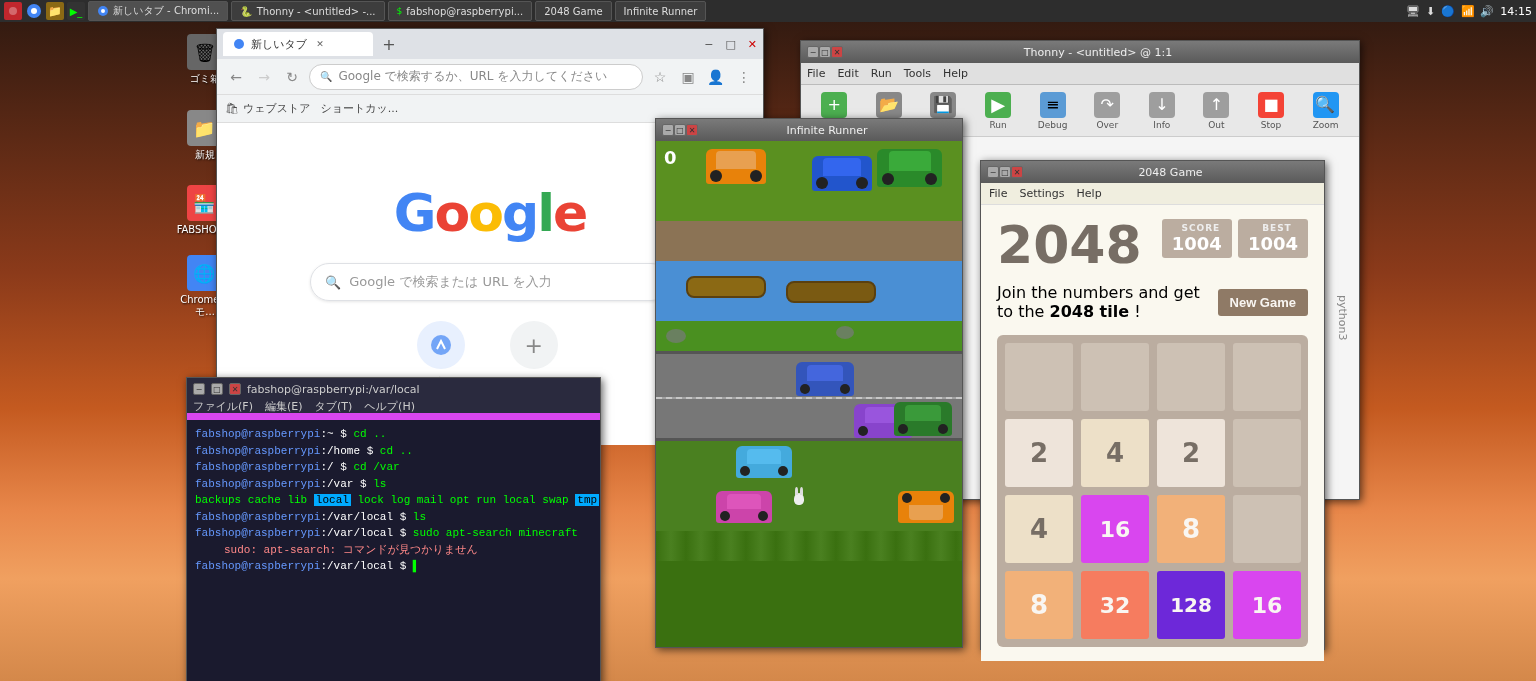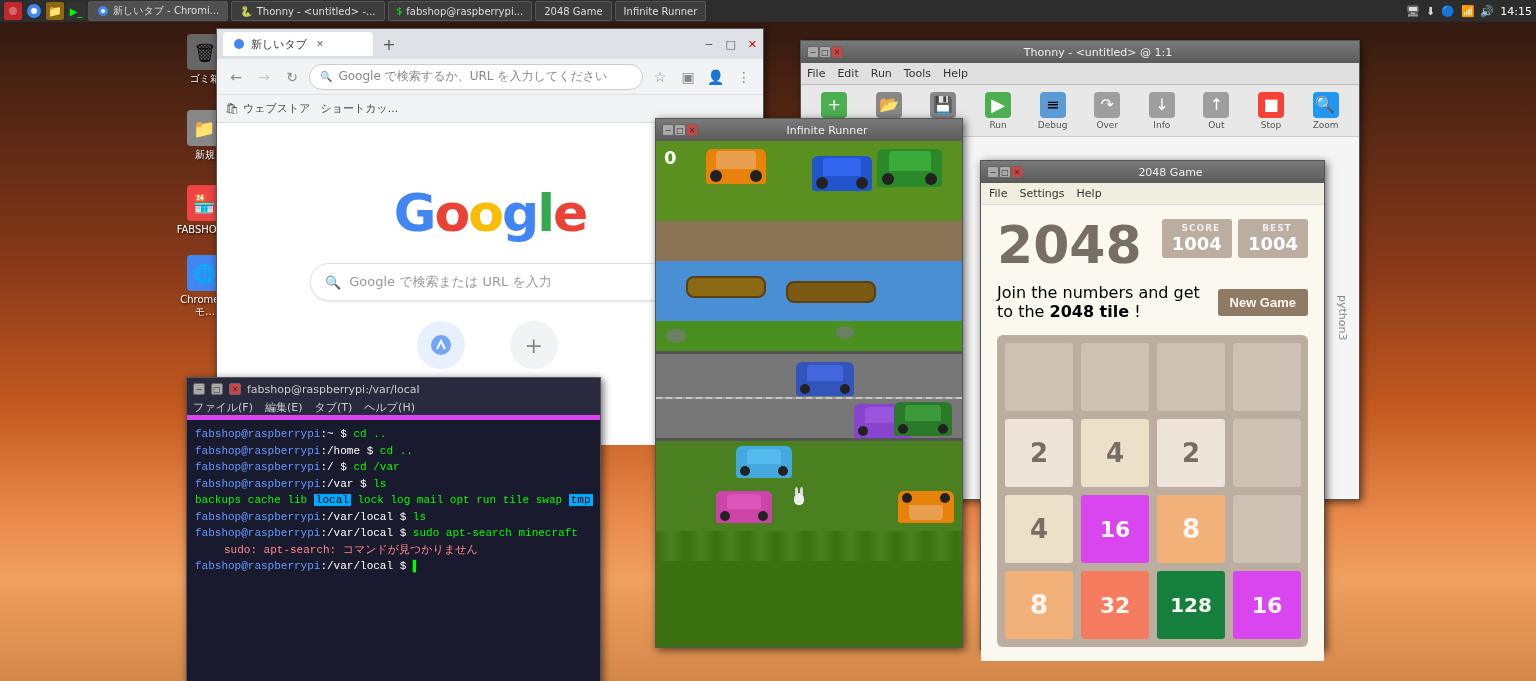--- a/index.html
+++ b/index.html
@@ -317,21 +317,21 @@
     }
     .terminal-menubar {
       height: 20px;
       background: #2a2a3e;
       display: flex;
       align-items: center;
       padding: 0 6px;
       font-size: 11px;
       color: #ccc;
       gap: 12px;
-      border-bottom: 5px solid #d946ef;
+      border-bottom: 7px solid #d946ef;
     }
     .terminal-content {
       background: #1a1a2e;
       padding: 6px 8px;
       font-family: 'Courier New', monospace;
       font-size: 11px;
       color: #00ff00;
       height: calc(100% - 42px);
       overflow: hidden;
     }
@@ -551,21 +551,21 @@
       justify-content: center;
       font-size: 26px;
       font-weight: bold;
     }
     .tile-empty { background: #cdc1b4; }
     .tile-2 { background: #eee4da; color: #776e65; }
     .tile-4 { background: #ede0c8; color: #776e65; }
     .tile-8 { background: #f2b179; color: #f9f6f2; }
     .tile-16 { background: #d946ef; color: #f9f6f2; font-size: 22px; }
     .tile-32 { background: #f67c5f; color: #f9f6f2; font-size: 22px; }
-    .tile-128 { background: #15803d; color: #f9f6f2; font-size: 20px; }
+    .tile-128 { background: #6d28d9; color: #f9f6f2; font-size: 20px; }
 
     .clear { clear: both; }
   </style>
 </head>
 <body>
 
 <div class="desktop-bg"></div>
 
 <div class="desktop-icon" style="left:175px;top:34px;">
   <div class="desktop-icon-img" style="background:#666;">🗑</div>
@@ -720,21 +720,21 @@
     <span>ファイル(F)</span>
     <span>編集(E)</span>
     <span>タブ(T)</span>
     <span>ヘルプ(H)</span>
   </div>
   <div class="terminal-content">
     <div class="terminal-line"><span style="color:#6699ff;">fabshop@raspberrypi</span><span style="color:#fff;">:~ $ </span><span style="color:#0f0;">cd ..</span></div>
     <div class="terminal-line"><span style="color:#6699ff;">fabshop@raspberrypi</span><span style="color:#fff;">:/home $ </span><span style="color:#0f0;">cd ..</span></div>
     <div class="terminal-line"><span style="color:#6699ff;">fabshop@raspberrypi</span><span style="color:#fff;">:/ $ </span><span style="color:#0f0;">cd /var</span></div>
     <div class="terminal-line"><span style="color:#6699ff;">fabshop@raspberrypi</span><span style="color:#fff;">:/var $ </span><span style="color:#0f0;">ls</span></div>
-    <div class="terminal-line"><span style="color:#0f0;">backups cache lib </span><span style="background:#00aaff;color:#000;padding:0 2px;">local</span><span style="color:#0f0;"> lock log mail opt run tile swap </span><span style="background:#00aaff;color:#000;padding:0 2px;">tmp</span></div>
+    <div class="terminal-line"><span style="color:#0f0;">backups cache lib </span><span style="background:#00aaff;color:#000;padding:0 2px;">local</span><span style="color:#0f0;"> lock log mail opt run local swap </span><span style="background:#00aaff;color:#000;padding:0 2px;">tmp</span></div>
     <div class="terminal-line"><span style="color:#6699ff;">fabshop@raspberrypi</span><span style="color:#fff;">:/var/local $ </span><span style="color:#0f0;">ls</span></div>
     <div class="terminal-line"><span style="color:#6699ff;">fabshop@raspberrypi</span><span style="color:#fff;">:/var/local $ </span><span style="color:#0f0;">sudo apt-search minecraft</span></div>
     <div class="terminal-line"><span style="color:#f88;margin-left:29px;">sudo: apt-search: コマンドが見つかりません</span></div>
     <div class="terminal-line"><span style="color:#6699ff;">fabshop@raspberrypi</span><span style="color:#fff;">:/var/local $ </span><span style="color:#0f0;">▌</span></div>
   </div>
 </div>
 
 <div class="window thonny-window">
   <div class="thonny-titlebar">
     <div class="win-btn win-btn-min">−</div>

